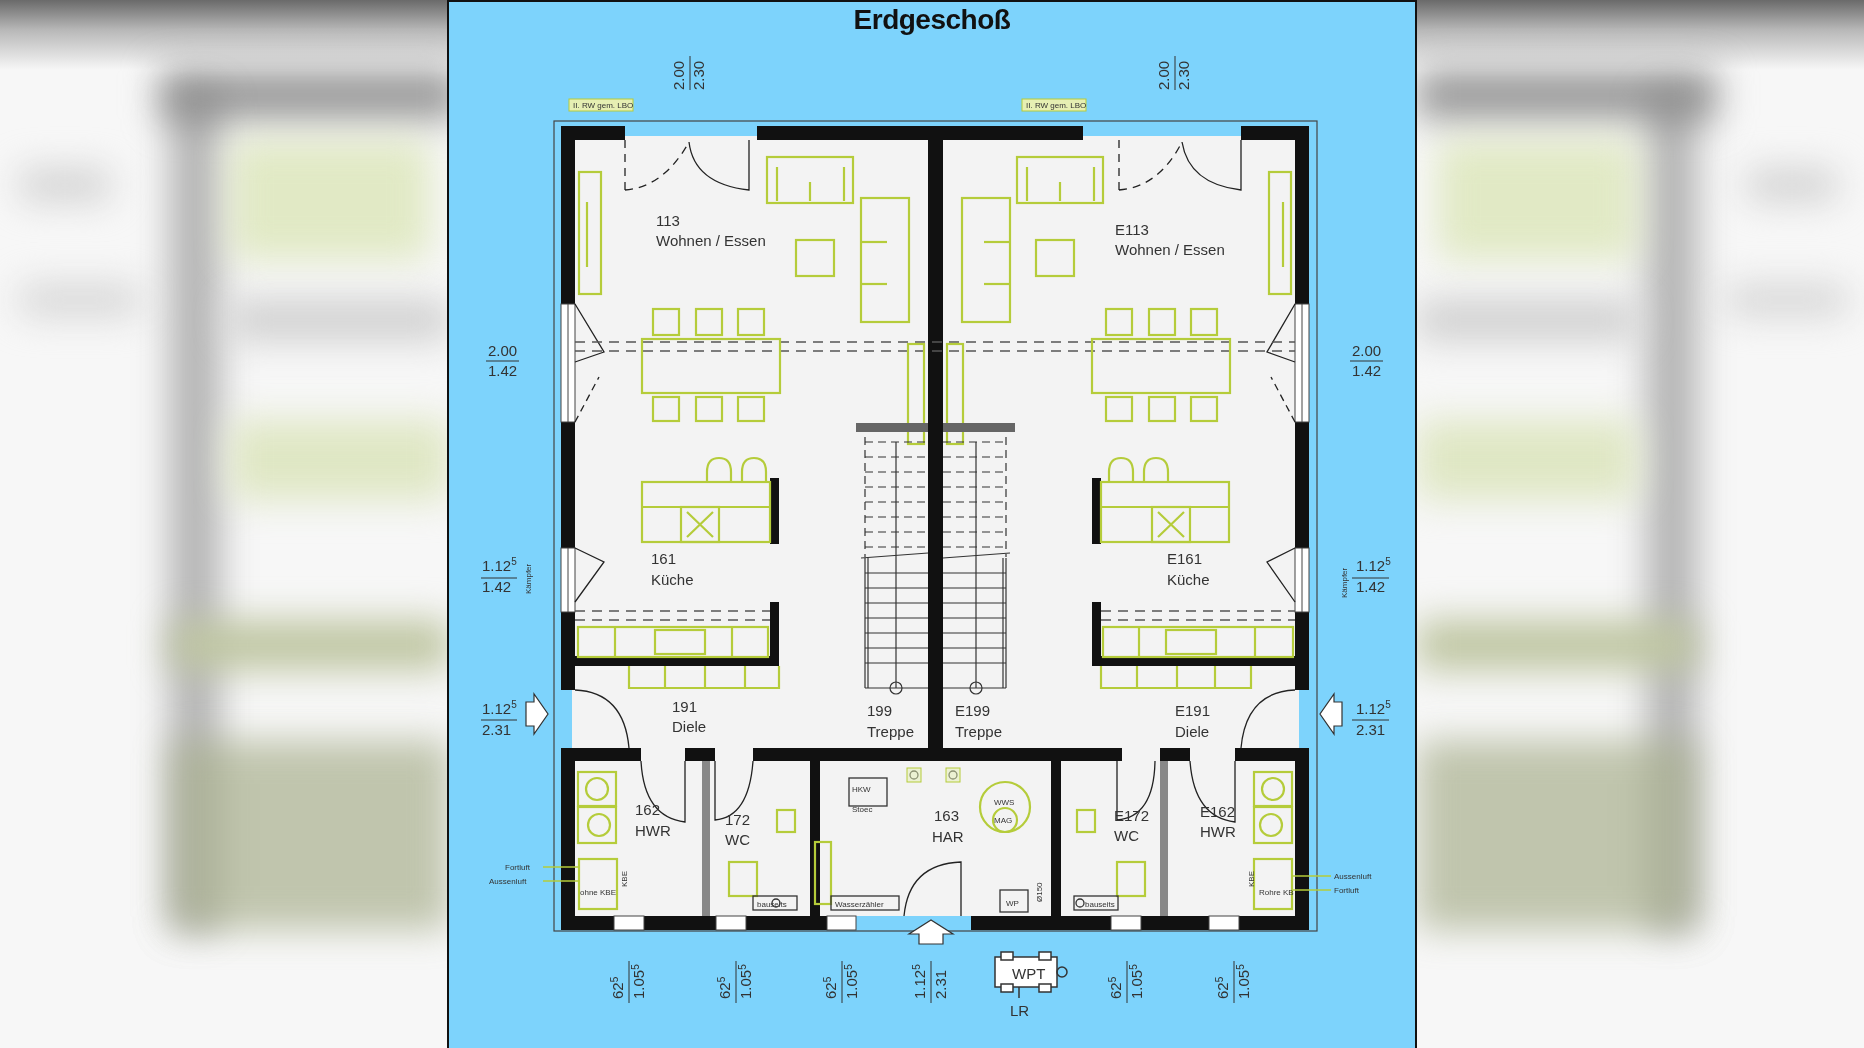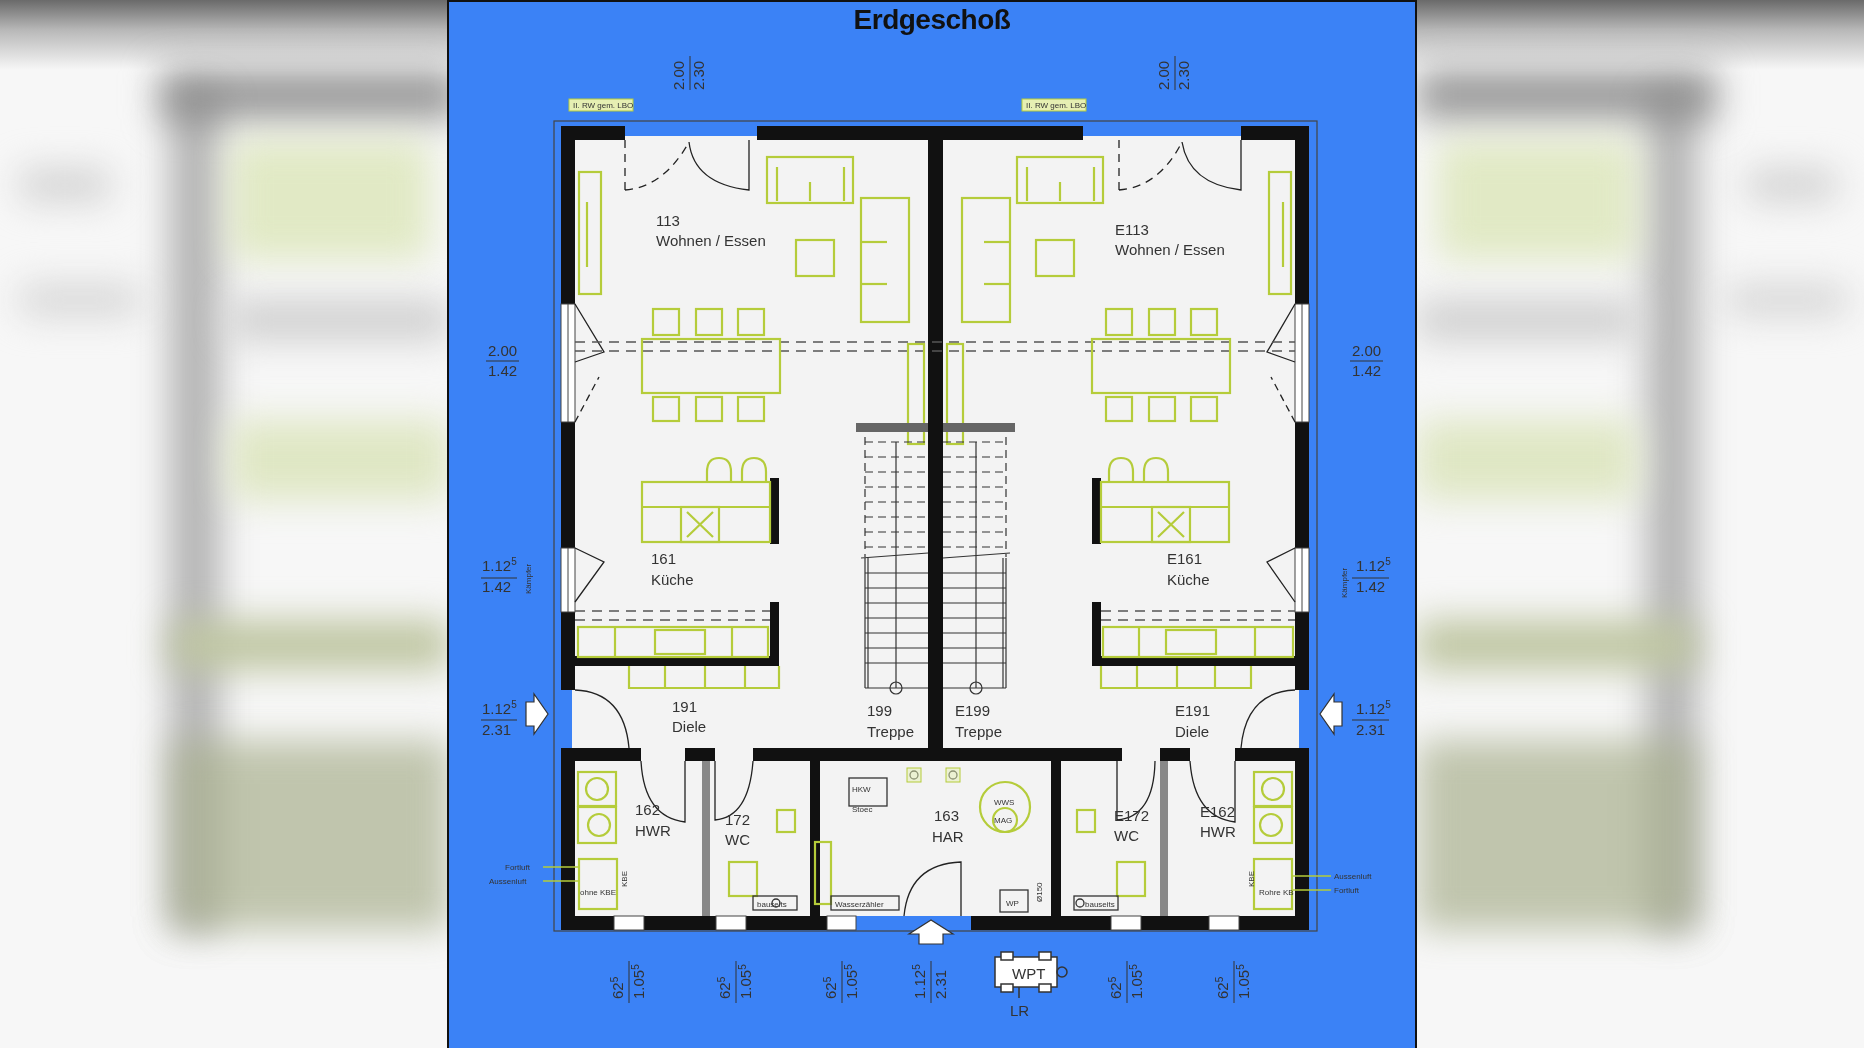--- a/index.html
+++ b/index.html
@@ -12,21 +12,21 @@
     position:absolute; top:0; height:1048px; width:447px;
     background:
       linear-gradient(180deg,#6a6a6a 0px,#b8b8b8 30px,#f7f7f7 70px,#f7f7f7 100%);
     overflow:hidden;
   }
   .bg-blur .blob { position:absolute; filter:blur(18px); border-radius:6px; }
   .bg-left { left:0; }
   .bg-right { right:0; }
   .page {
     position:absolute; left:447px; top:0; width:970px; height:1048px;
-    background:#3b82f6;
+    background:#7dd3fc;
     border-left:2px solid #111; border-right:2px solid #111; border-top:2px solid #111;
     box-sizing:border-box;
   }
   .title {
     position:absolute; left:0; right:0; top:2px; text-align:center;
     font-weight:bold; font-size:28px; color:#111; letter-spacing:-0.5px;
   }
   svg.plan { position:absolute; left:0; top:0; }
   .lbl { font-family:"Liberation Sans", sans-serif; fill:#333; }
   .room-num { font-size:15px; }

